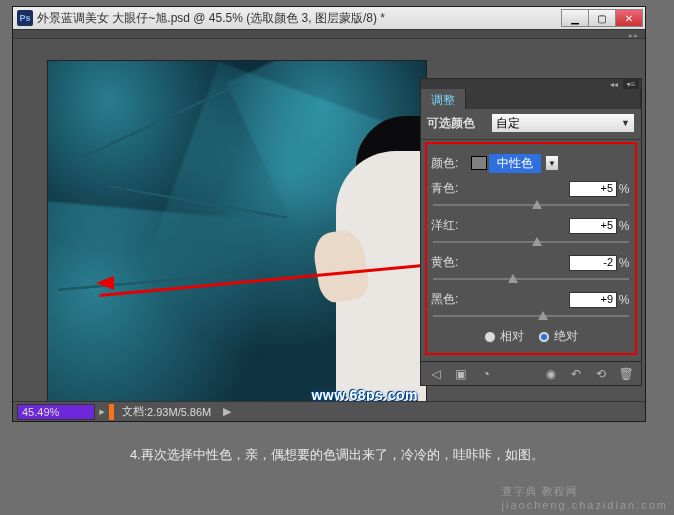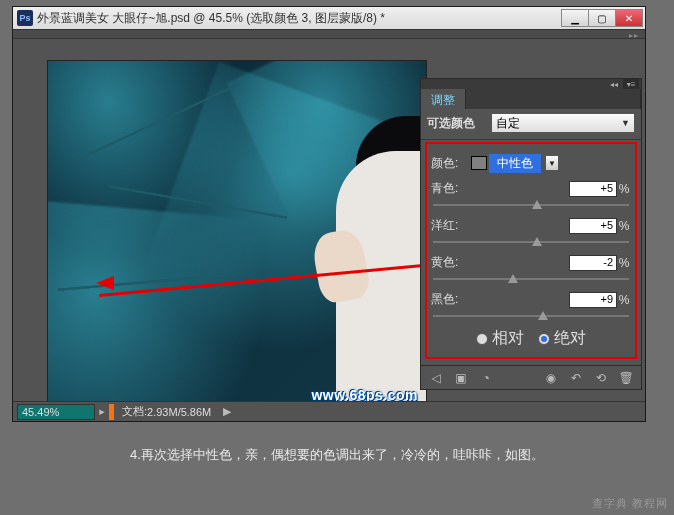--- a/index.html
+++ b/index.html
@@ -58,30 +58,30 @@
   .color-sel .txt { background:#2f6fe0; color:#fff; padding:1px 8px; font-size:12px; }
   .color-sel .caret { width:14px; height:16px; background:linear-gradient(#fafafa,#ccc); border:1px solid #555; margin-left:4px; display:flex; align-items:center; justify-content:center; font-size:8px; color:#222; }
   .slider-row { font-size:12px; color:#ddd; margin-bottom:3px; }
   .slider-top { display:flex; align-items:center; }
   .slider-top .sl-lbl { flex:1; }
   .slider-top .sl-val { width:48px; height:16px; background:#fff; color:#000; text-align:right; padding:0 3px; border:1px solid #333; font-size:11px; }
   .slider-top .pct { width:14px; text-align:center; }
   .track { position:relative; height:12px; margin:2px 2px 6px 2px; }
   .track-line { position:absolute; top:5px; left:0; right:0; height:2px; background:#777; }
   .thumb { position:absolute; top:1px; width:0; height:0; border-left:5px solid transparent; border-right:5px solid transparent; border-bottom:9px solid #9a9a9a; transform:translateX(-5px); }
-  .radio-row { display:flex; justify-content:center; gap:14px; font-size:16px; color:#ddd; }
+  .radio-row { display:flex; justify-content:center; gap:14px; font-size:12px; color:#ddd; }
   .radio { display:flex; align-items:center; gap:4px; }
   .r-outer { width:12px; height:12px; border-radius:50%; background:#ddd; border:1px solid #555; display:flex; align-items:center; justify-content:center; }
   .r-dot { width:6px; height:6px; border-radius:50%; background:#2f6fe0; }
   .panel-footer { height:24px; border-top:1px solid #2a2a2a; display:flex; align-items:center; padding:0 4px; gap:3px; }
   .ft-ic { width:22px; height:18px; display:flex; align-items:center; justify-content:center; color:#bbb; font-size:12px; }
   .ft-spacer { flex:1; }
   
   .status-bar { position:absolute; left:0; right:0; bottom:0; height:20px; background:#535353; border-top:1px solid #333; display:flex; align-items:center; font-size:11px; color:#ddd; }
-  .zoom-box { width:78px; height:16px; margin-left:4px; border:1px solid #333; background:#0f766e; padding:0 4px; display:flex; align-items:center; }
+  .zoom-box { width:78px; height:16px; margin-left:4px; border:1px solid #333; background:#6d28d9; padding:0 4px; display:flex; align-items:center; }
   .st-caret { width:14px; text-align:center; color:#bbb; }
   .doc-box { padding:0 8px; border-left:5px solid #f97316; height:16px; display:flex; align-items:center; }
   .st-play { width:16px; text-align:center; color:#bbb; }
   .page-caption { position:absolute; left:0; right:0; top:446px; text-align:center; color:#e8e8e8; font-size:13px; }
   .site-mark { position:absolute; right:6px; bottom:4px; font-size:11px; color:#9a9a9a; font-family: "SimSun", serif; letter-spacing:1px; }
   .site-mark .dom { display:block; letter-spacing:2px; }
 </style>
 </head>
 <body>
 
@@ -228,13 +228,14 @@
       <span>文档:</span>
       <span>2.93M/5.86M</span>
     </div>
     <div class="st-play">▶</div>
   </div>
 </div>
 
 <div class="page-caption">4.再次选择中性色，亲，偶想要的色调出来了，冷冷的，哇咔咔，如图。</div>
 <div class="site-mark">
   <span>查字典 教程网</span>
+  <span class="dom">jiaocheng.chazidian.com</span>
 </div>
 
 </body></html>

